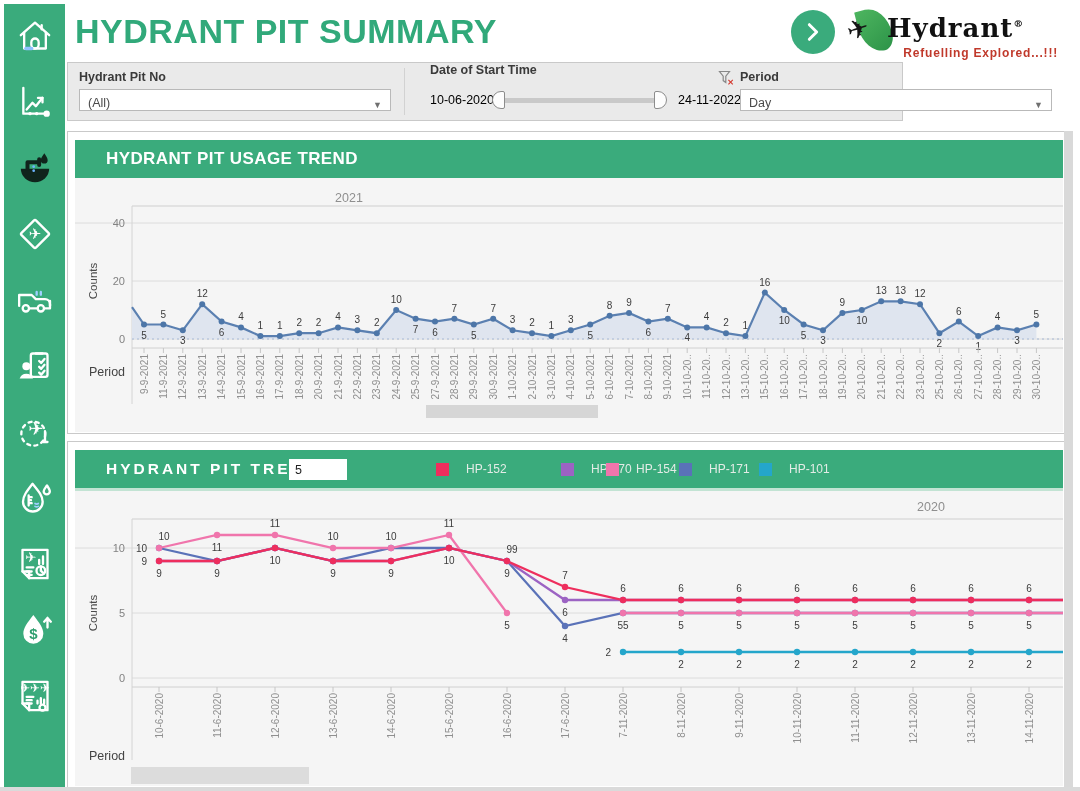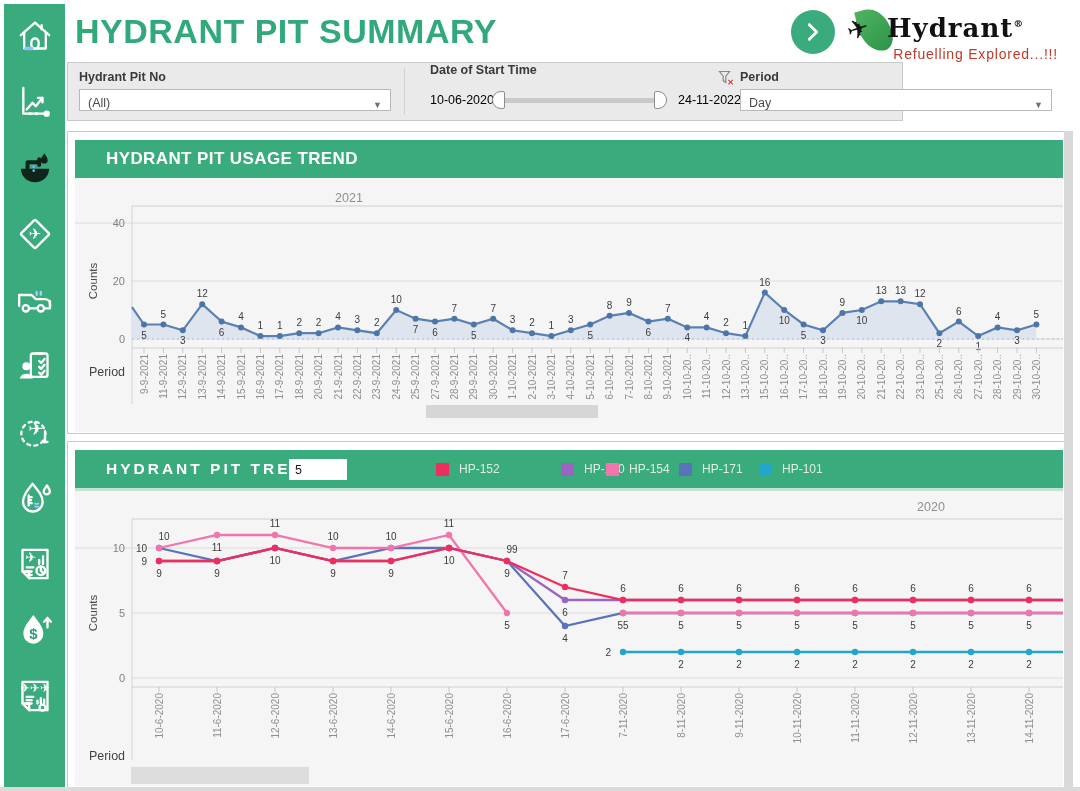--- a/index.html
+++ b/index.html
@@ -15,21 +15,21 @@
   #page-title{position:absolute;left:75px;top:12px;font-size:34px;font-weight:bold;color:#31a97a;letter-spacing:.5px}
   #go-btn{position:absolute;left:791px;top:10px;width:44px;height:44px;border-radius:50%;background:#3aab7c;
           display:flex;align-items:center;justify-content:center;cursor:pointer}
   #logo{position:absolute;left:845px;top:6px;width:215px;height:54px}
   #leaf{position:absolute;left:14px;top:2px;width:32px;height:44px;background:linear-gradient(150deg,#4db55f,#2c9348);
         border-radius:2% 85% 45% 85%;transform:rotate(-14deg)}
   #plane-glyph{position:absolute;left:2px;top:8px;font-size:26px;color:#151515;transform:rotate(-18deg)}
   #brand{position:absolute;left:42px;top:7px;font-family:"DejaVu Serif","Liberation Serif",serif;font-weight:bold;
          font-size:26px;color:#111;letter-spacing:1px}
   #brand sup{font-size:10px}
-  #tagline{position:absolute;right:2px;top:40px;font-size:14px;font-weight:normal;color:#c0392b;letter-spacing:.8px}
+  #tagline{position:absolute;right:2px;top:40px;font-size:12px;font-weight:bold;color:#c0392b;letter-spacing:.8px}
 
   
   #filterbar{position:absolute;left:67px;top:62px;width:836px;height:59px;background:#eaeaea;border:1px solid #c9c9c9}
   .flabel{position:absolute;font-size:12.5px;font-weight:bold;color:#3a3a3a}
   .select{position:absolute;height:22px;background:#fff;border:1px solid #b9b9b9;display:flex;align-items:flex-end;
           padding:0 8px;font-size:12.5px;color:#4a4a4a;cursor:pointer}
   .select .caret{margin-left:auto;font-size:9px;color:#707070}
   .slider-date{position:absolute;font-size:12.5px;color:#000000}
   .slider-track{position:absolute;height:5px;background:#c9c9c9;border-radius:3px;cursor:pointer}
   .slider-handle{position:absolute;width:13px;height:18px;background:#fdfdfd;border:1px solid #8c8c8c;cursor:pointer}
@@ -41,21 +41,21 @@
   .panel{position:absolute;left:67px;width:1004px;background:#fff;border:1px solid #c9c9c9}
   #panel1{top:131px;height:303px}
   #panel2{top:441px;height:347px}
   .panel-header{margin:8px 7px 0 7px;height:38px;background:#3aab7c;position:relative;display:flex;align-items:center}
   .panel-title{color:#fff;font-weight:bold;padding-left:31px;white-space:nowrap}
   #panel1 .panel-title{font-size:17px;letter-spacing:.4px}
   #panel2 .panel-title{font-size:15.5px;letter-spacing:3px}
   .chart-body{position:absolute;left:7px;top:46px}
   #param-input{position:absolute;left:214px;top:9px;width:58px;height:21px;border:none;background:#fff;
                font-size:12.5px;padding-left:6px;font-family:"Liberation Sans",sans-serif;color:#222}
-  .lg-item{position:absolute;top:12px;display:flex;align-items:center;gap:10px;cursor:pointer}
+  .lg-item{position:absolute;top:12px;display:flex;align-items:center;gap:17px;cursor:pointer}
   .lg-sq{width:13px;height:13px;display:inline-block}
   .lg-lb{font-size:12px;color:#e3ece6}
 
   
   #vscroll{position:absolute;left:1064px;top:131px;width:9px;height:657px;background:#d9d9d9}
   #bottom-edge{position:absolute;left:0;top:787px;width:1080px;height:4px;background:#dadada}
 </style>
 </head>
 <body>
 

